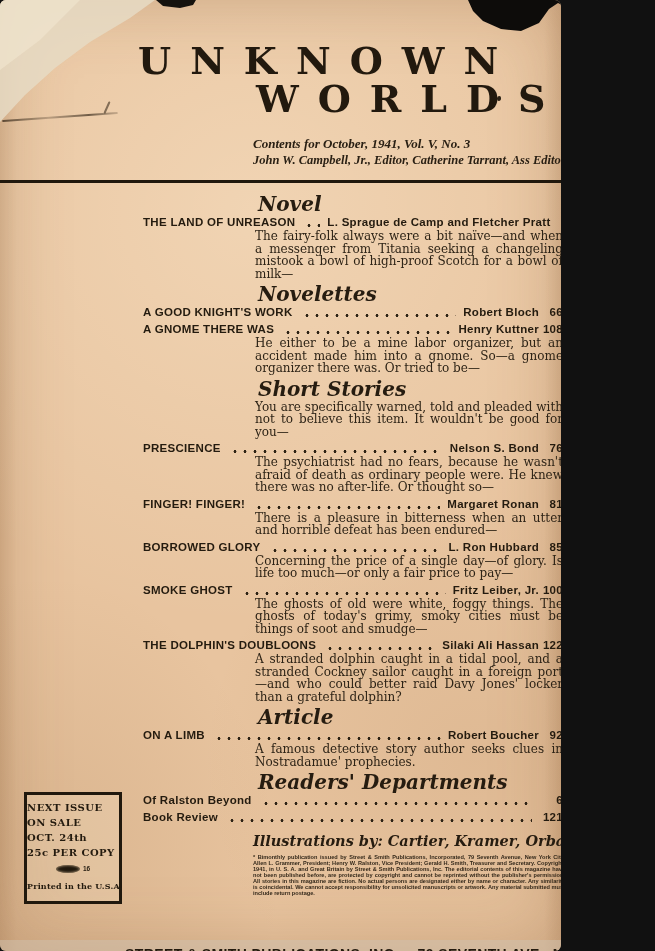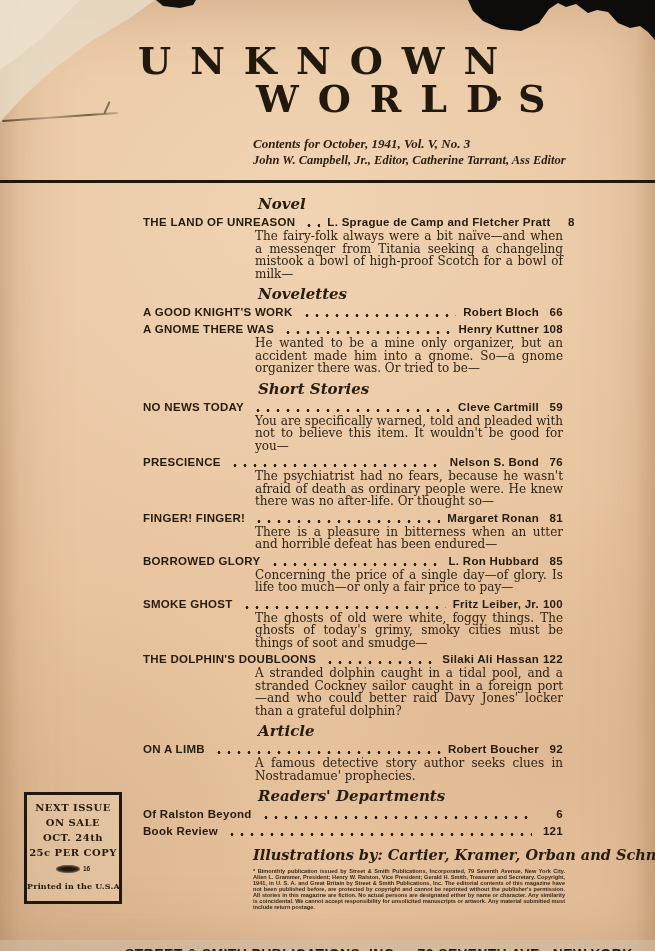--- a/index.html
+++ b/index.html
@@ -1,26 +1,27 @@
 <!DOCTYPE html>
 <html><head>
 <meta charset="utf-8">
 <style>
   * { margin:0; padding:0; box-sizing:border-box; }
   html,body { width:655px; height:951px; background:#111; }
   .page {
-    position:relative; width:655px; height:951px; overflow:hidden;
+    position:relative; width:561px; height:951px; overflow:hidden;
     background-color:#e8c49f;
     background-image:
       radial-gradient(ellipse 120% 70% at 45% 22%, rgba(255,238,212,.38), rgba(255,238,212,0) 62%),
       radial-gradient(ellipse 70% 40% at 85% 80%, rgba(140,90,45,.10), rgba(140,90,45,0) 70%),
       radial-gradient(ellipse 60% 45% at 8% 92%, rgba(130,85,40,.14), rgba(130,85,40,0) 70%),
       linear-gradient(90deg, rgba(120,75,35,.12), rgba(120,75,35,0) 3%, rgba(120,75,35,0) 97%, rgba(120,75,35,.14));
     box-shadow: inset 0 0 70px rgba(115,70,30,.28);
     color:#2a2014;
+    border-radius:6px;
   }
   
   .torn-black-right { position:absolute; left:0; top:0; width:655px; height:46px;
     background:#0d0c0a;
     clip-path:polygon(468px 0,655px 0,655px 40px,648px 32px,640px 26px,630px 28px,618px 23px,608px 12px,597px 10px,588px 13px,576px 4px,566px 7px,558px 3px,549px 9px,539px 23px,521px 31px,501px 29px,483px 21px,473px 11px);
   }
   .torn-black-center { position:absolute; left:0; top:0; width:300px; height:10px;
     background:#15120e;
     clip-path:polygon(156px 0,196px 0,193px 5px,180px 8px,163px 6px);
   }
@@ -56,21 +57,21 @@
     position:absolute; left:253px; font-family:Liberation Serif, serif;
     font-style:italic; font-weight:bold; color:#2a2014; white-space:nowrap;
   }
   .contents-line { top:136px; font-size:13px; }
   .editors-line { top:153px; font-size:12.5px; }
   .head-rule { position:absolute; left:0; top:180px; width:655px; height:3px; background:#20180d; }
   
   .toc-col { position:absolute; left:143px; top:190px; width:420px; }
   .section-heading {
     font-family:"DejaVu Serif", serif; font-style:italic; font-weight:bold;
-    font-size:15px; line-height:16px; margin:6px 0 4px 115px; color:#261c10;
+    font-size:20px; line-height:16px; margin:6px 0 4px 115px; color:#261c10;
   }
   .entry { margin-bottom:4px; }
   .entry-row {
     display:flex; align-items:flex-end;
     font-family:"Liberation Sans", sans-serif; font-weight:bold;
     font-size:11.5px; line-height:13px; letter-spacing:.3px; color:#241b0f;
     white-space:nowrap;
   }
   .leader { flex:1 1 auto; min-width:18px; align-self:stretch; margin:0 7px;
     background-image:radial-gradient(circle, #2e2315 1.2px, rgba(0,0,0,0) 1.7px);
@@ -95,21 +96,21 @@
   .footer-line {
     position:absolute; left:125px; top:946px; width:480px; text-align:center;
     font-family:"Liberation Sans", sans-serif; font-weight:bold;
     font-size:14px; letter-spacing:.4px; color:#241b0f; white-space:nowrap;
   }
   .footer-line .bullet { margin:0 6px; font-size:11px; vertical-align:1px; }
   
   .next-issue-box {
     position:absolute; left:24px; top:792px; width:98px; height:112px;
     border:3.5px solid #20180d; background:rgba(244,226,198,.25);
-    text-align:center; padding-top:5px;
+    text-align:left; padding-top:5px;
   }
   .next-issue-box .line {
     font-family:"DejaVu Serif", serif; font-weight:bold;
     font-size:10px; line-height:15px; letter-spacing:.5px; color:#241b0f; white-space:nowrap;
   }
   .emblem-row { display:flex; align-items:center; justify-content:center; height:13px; margin-top:2px; }
   .emblem-oval { width:24px; height:8px; background:#20180d; border-radius:50%;
     box-shadow:inset 0 0 2px 1px rgba(230,200,160,.5); }
   .emblem-num { font-family:"Liberation Sans", sans-serif; font-weight:bold; font-size:6.5px; margin-left:3px; color:#2a2014; }
   .printed-line {
@@ -166,35 +167,29 @@
     </div>
   </div>
 
   <div class="entry">
     <div class="entry-row">
       <span class="entry-title">A GNOME THERE WAS</span>
       <span class="leader"></span>
       <span class="entry-author">Henry Kuttner</span>
       <span class="entry-page">108</span>
     </div>
-    <p class="entry-desc">He wanted to be a mine only organizer, but an accident made him into a gnome. So—a gnome organizer there was. Or tried to be—</p>
+    <p class="entry-desc">He either to be a mine labor organizer, but an accident made him into a gnome. So—a gnome organizer there was. Or tried to be—</p>
   </div>
 </div>
   </section>
 
   <section class="toc-section">
     <h3 class="section-heading">Short Stories</h3>
     <div class="entries">
   <div class="entry">
-    <div class="entry-row">
-      <span class="entry-title">NO NEWS TODAY</span>
-      <span class="leader"></span>
-      <span class="entry-author">Cleve Cartmill</span>
-      <span class="entry-page">59</span>
-    </div>
     <p class="entry-desc">You are specifically warned, told and pleaded with not to believe this item. It wouldn't be good for you—</p>
   </div>
 
   <div class="entry">
     <div class="entry-row">
       <span class="entry-title">PRESCIENCE</span>
       <span class="leader"></span>
       <span class="entry-author">Nelson S. Bond</span>
       <span class="entry-page">76</span>
     </div>

